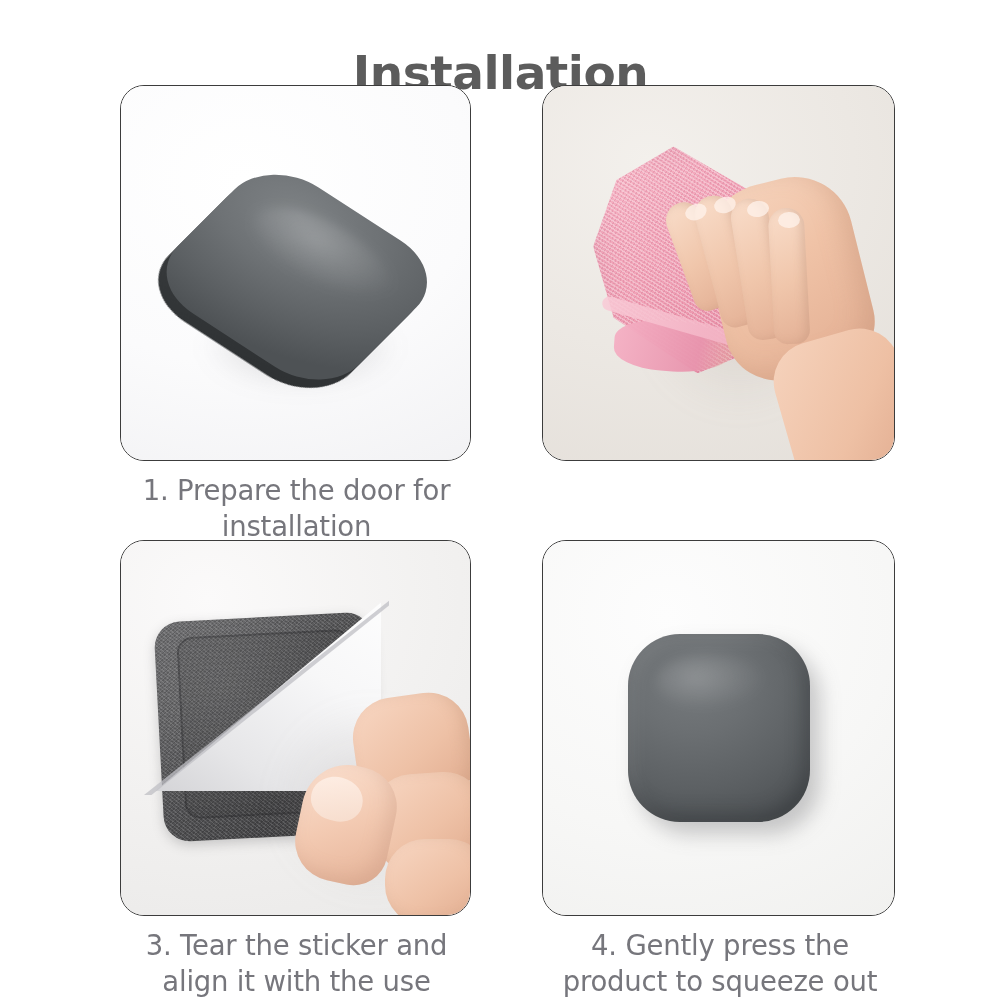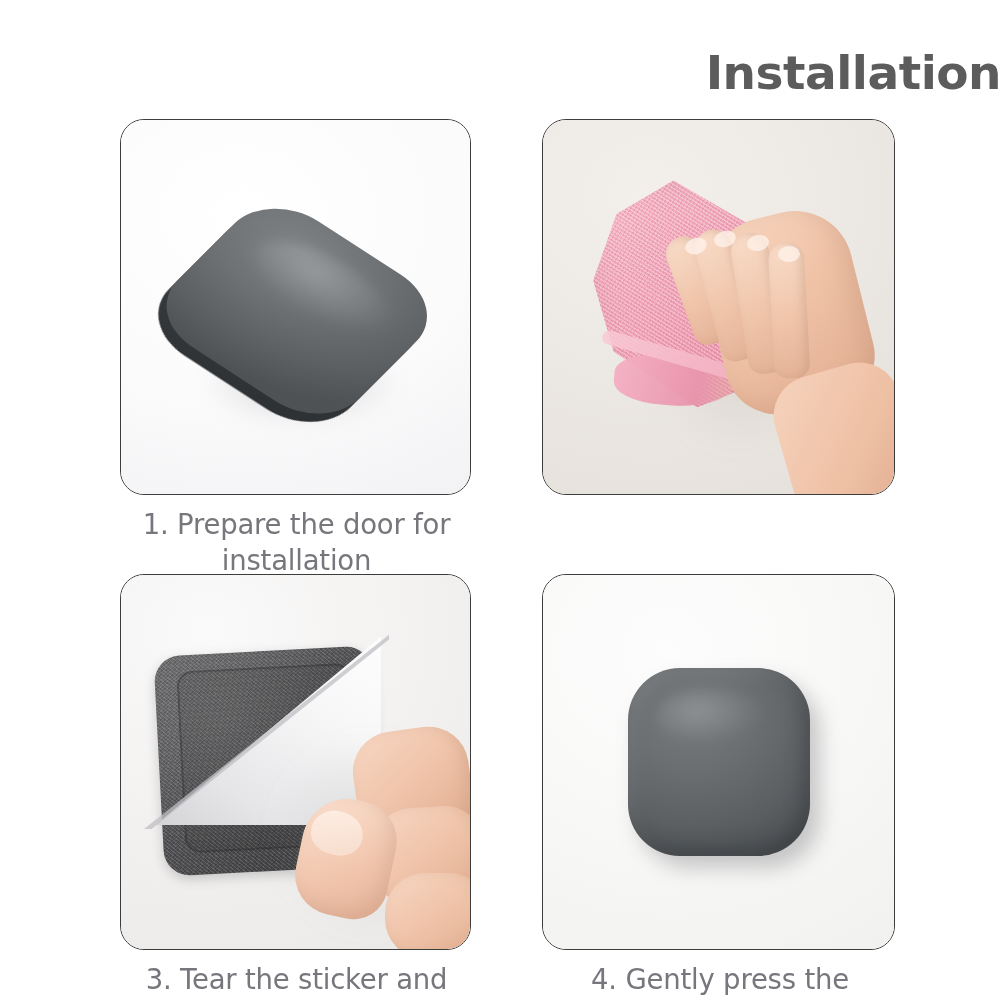--- a/index.html
+++ b/index.html
@@ -15,41 +15,40 @@
     font-family: "Liberation Sans", sans-serif;
     position: relative;
   }
 
   
   .page-title {
     position: absolute;
     top: 14px;
     left: 0;
     width: 1001px;
-    text-align: right;
+    text-align: center;
     font-size: 47px;
     font-weight: bold;
     letter-spacing: -0.5px;
     color: #5c5c5c;
     line-height: 56px;
     font-family: "DejaVu Sans", sans-serif;
   }
 
   
   .steps-grid {
     position: absolute;
     top: 85px;
     left: 0;
     width: 1001px;
     height: 916px;
   }
   .step {
     position: absolute;
     width: 353px;
-    margin-top: 34px;
   }
   .step-0 { left: 120px; top: 0px; }
   .step-1 { left: 542px; top: 0px; }
   .step-2 { left: 120px; top: 455px; }
   .step-3 { left: 542px; top: 455px; }
 
   .photo-card {
     position: relative;
     width: 351px;
     height: 376px;

